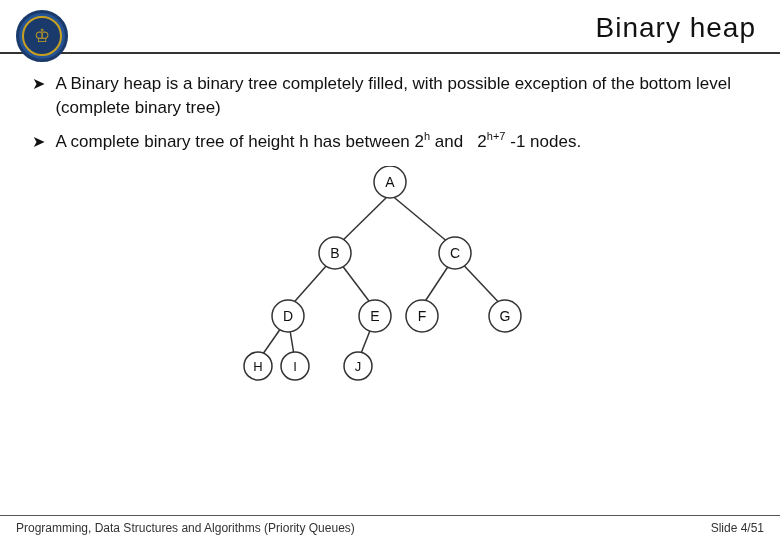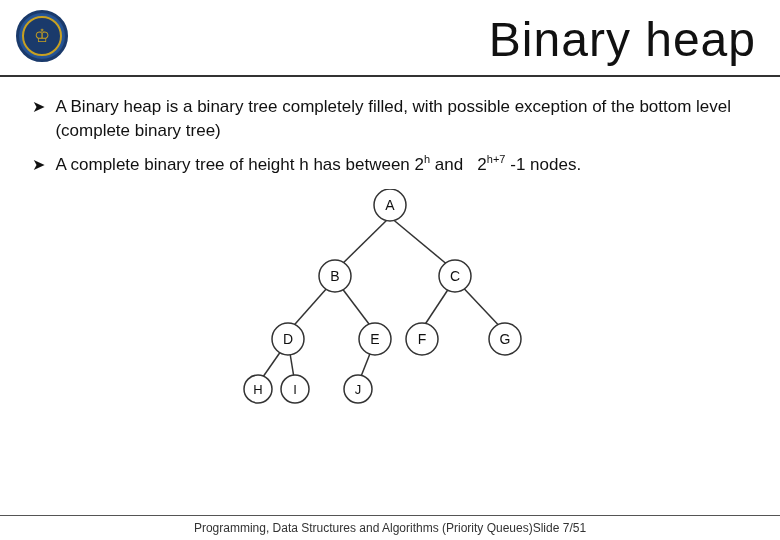--- a/index.html
+++ b/index.html
@@ -59,21 +59,21 @@
       justify-content: center;
     }
 
     .logo-eagle {
       color: #c8a020;
       font-size: 18px;
       line-height: 1;
     }
 
     .title {
-      font-size: 48px;
+      font-size: 28px;
       font-weight: normal;
       color: #111;
       letter-spacing: 1px;
     }
 
     
     .content {
       padding: 18px 32px 10px 32px;
     }
 
@@ -117,21 +117,21 @@
     }
 
     
     .footer {
       position: absolute;
       bottom: 0;
       left: 0;
       right: 0;
       border-top: 1px solid #555;
       display: flex;
-      justify-content: center;
+      justify-content: space-between;
       align-items: center;
       padding: 5px 16px;
       font-size: 12px;
       color: #333;
       background: #fff;
     }
   </style>
 </head>
 <body>
 
@@ -211,16 +211,16 @@
         <text x="115" y="205" text-anchor="middle" font-size="13" fill="#111">I</text>
 
         <circle cx="178" cy="200" r="14" fill="white" stroke="#333" stroke-width="1.5"></circle>
         <text x="178" y="205" text-anchor="middle" font-size="13" fill="#111">J</text>
       </svg>
     </div>
   </div>
 
   <div class="footer">
     <span>Programming, Data Structures and Algorithms  (Priority Queues)</span>
-    <span>Slide 7/51</span>
+    <span>Slide 4/51</span>
   </div>
 
 </div>
 
 </body></html>

